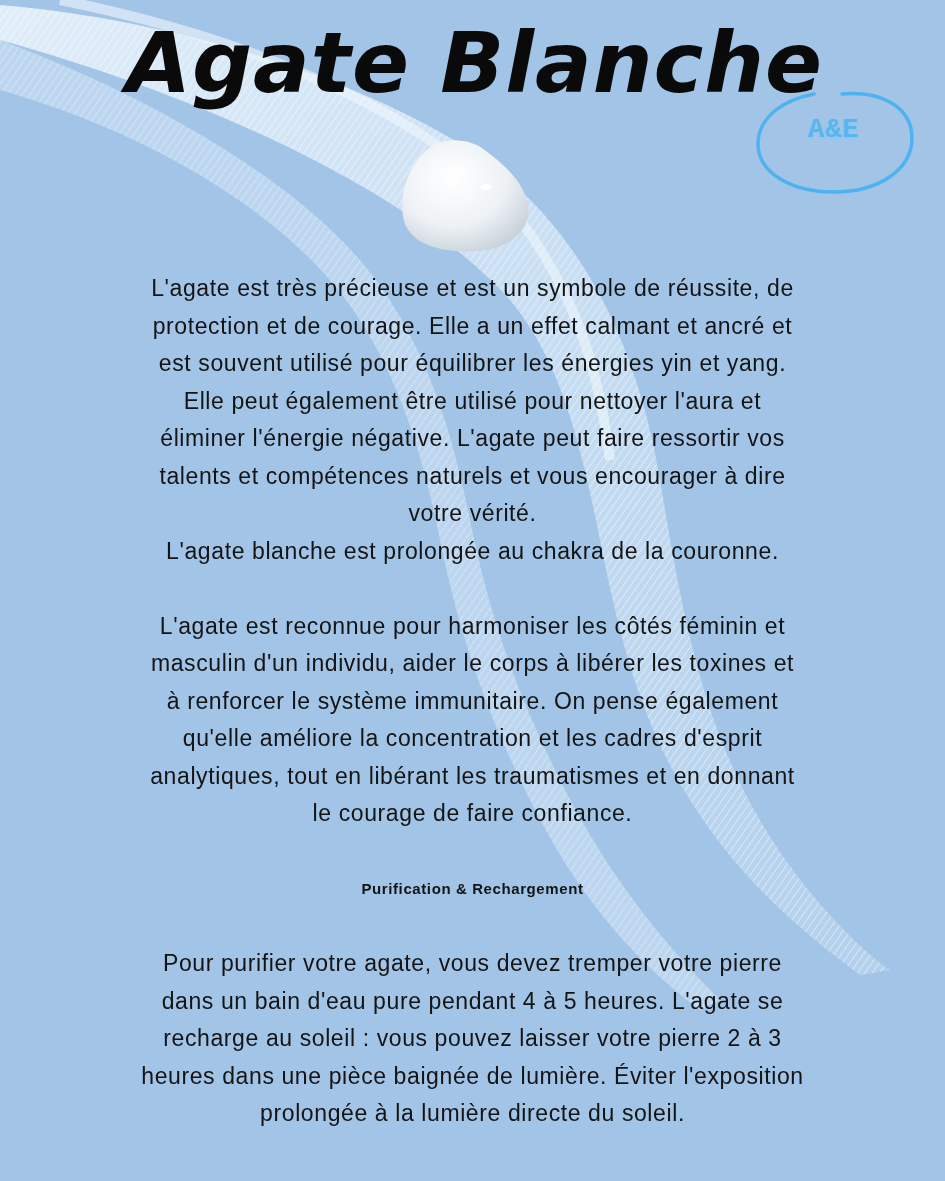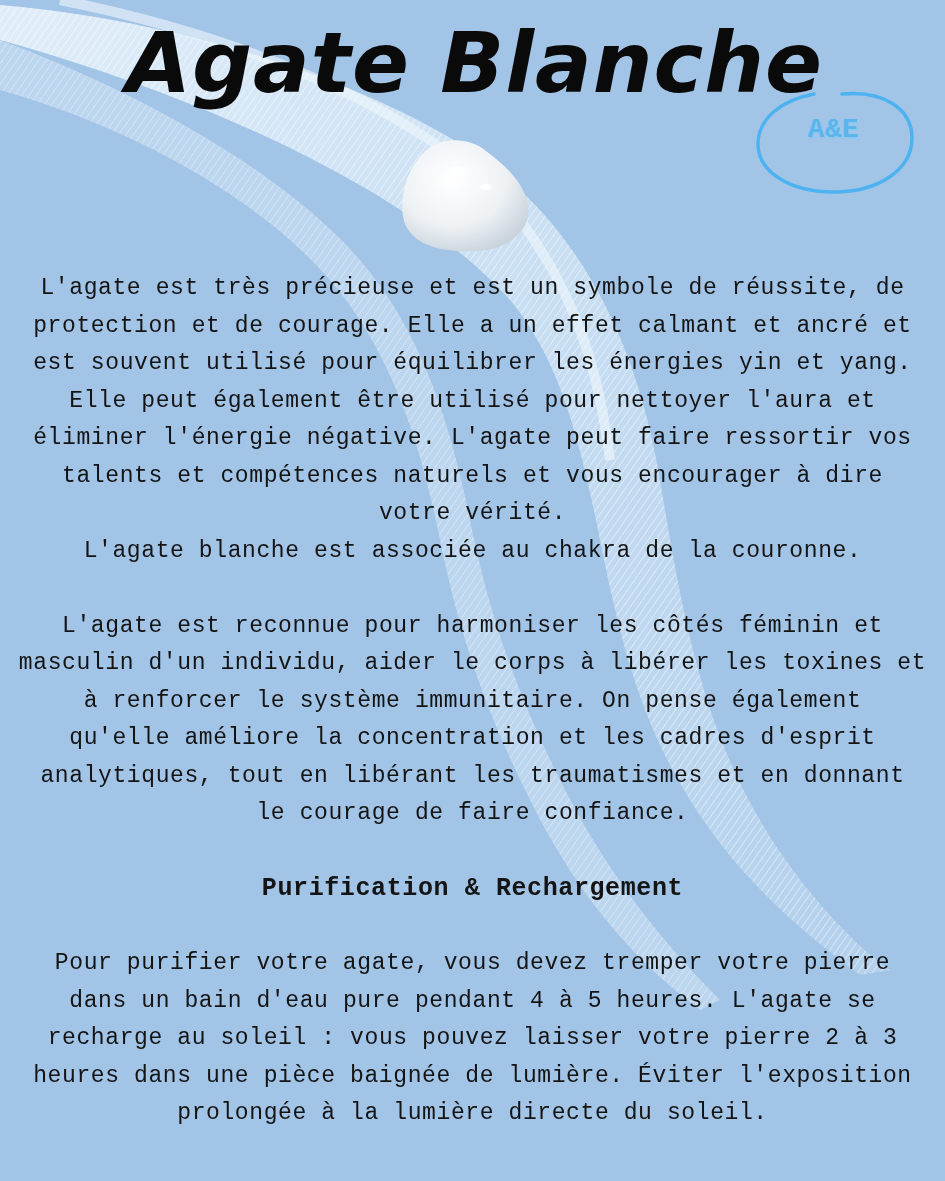--- a/index.html
+++ b/index.html
@@ -62,34 +62,34 @@
       width: 134px;
       height: 118px;
       z-index: 2;
     }
     .content {
       position: absolute;
       left: 0; right: 0;
       top: 270px;
       text-align: center;
       z-index: 2;
-      font-family: Liberation Mono, monospace;
+      font-family: Liberation Sans, sans-serif;
       font-size: 23px;
       line-height: 37.5px;
       letter-spacing: 0.6px;
       color: #141414;
     }
     .content p {
       margin: 0;
       white-space: pre-line;
     }
     .gap { height: 37.5px; }
     .section-heading {
       font-weight: bold;
-      font-size: 25px;
+      font-size: 15px;
       letter-spacing: 0.6px;
     }
   </style>
 </head>
 <body>
 
 <svg class="bg" viewBox="0 0 945 1181" xmlns="http://www.w3.org/2000/svg">
   <defs>
     <linearGradient id="waveGrad" x1="0" y1="0" x2="1" y2="1">
       <stop offset="0" stop-color="#e4f0fa" stop-opacity="0.95"></stop>
@@ -141,21 +141,21 @@
 </svg>
 
 <div class="content">
   <p>L'agate est très précieuse et est un symbole de réussite, de
 protection et de courage. Elle a un effet calmant et ancré et
 est souvent utilisé pour équilibrer les énergies yin et yang.
 Elle peut également être utilisé pour nettoyer l'aura et
 éliminer l'énergie négative. L'agate peut faire ressortir vos
 talents et compétences naturels et vous encourager à dire
 votre vérité.</p>
-  <p>L'agate blanche est associée au chakra de la couronne.</p>
+  <p>L'agate blanche est prolongée au chakra de la couronne.</p>
   <div class="gap"></div>
   <p>L'agate est reconnue pour harmoniser les côtés féminin et
 masculin d'un individu, aider le corps à libérer les toxines et
 à renforcer le système immunitaire. On pense également
 qu'elle améliore la concentration et les cadres d'esprit
 analytiques, tout en libérant les traumatismes et en donnant
 le courage de faire confiance.</p>
   <div class="gap"></div>
   <p class="section-heading">Purification &amp; Rechargement</p>
   <div class="gap"></div>

